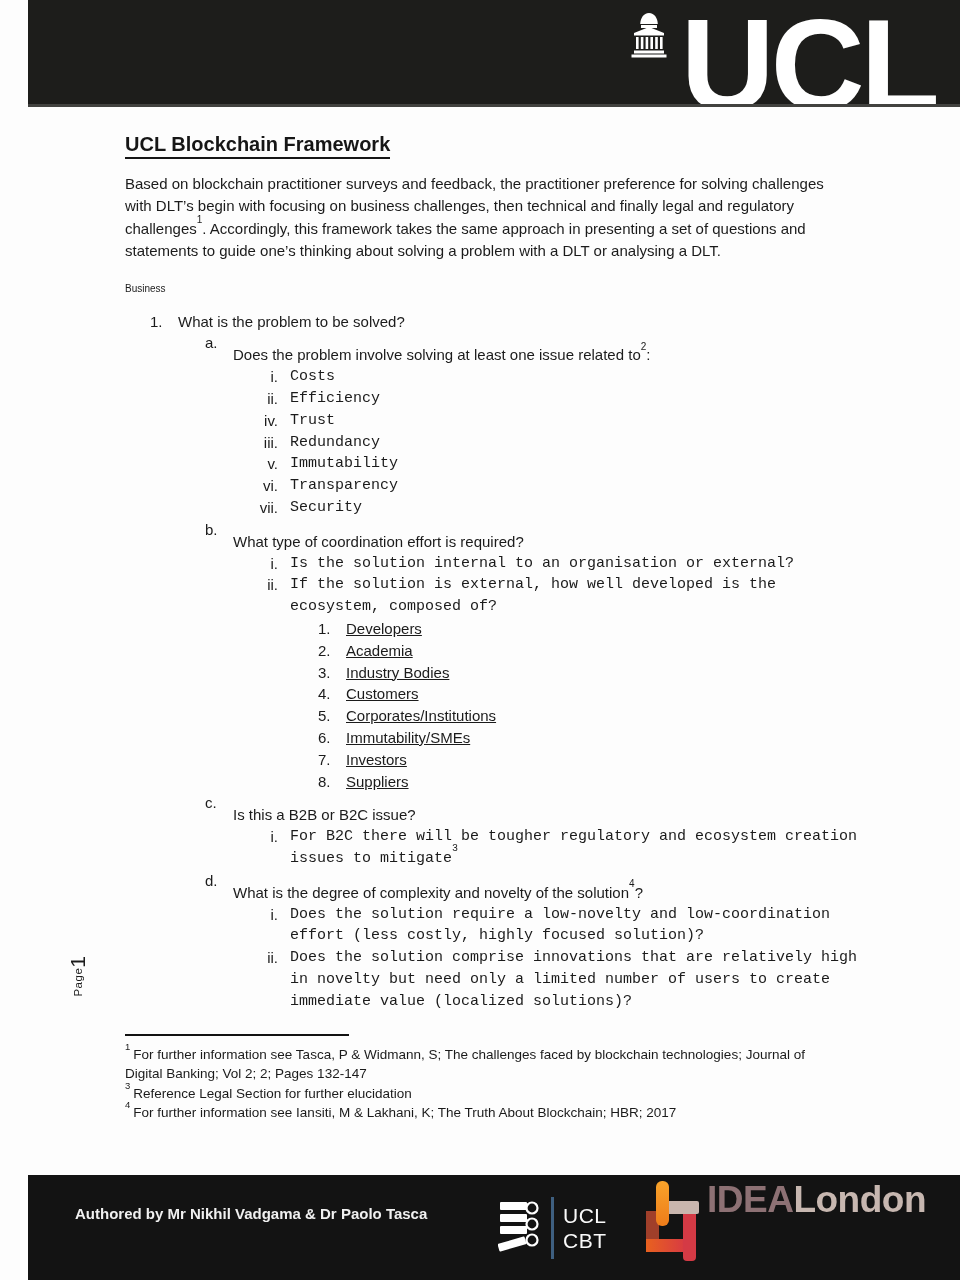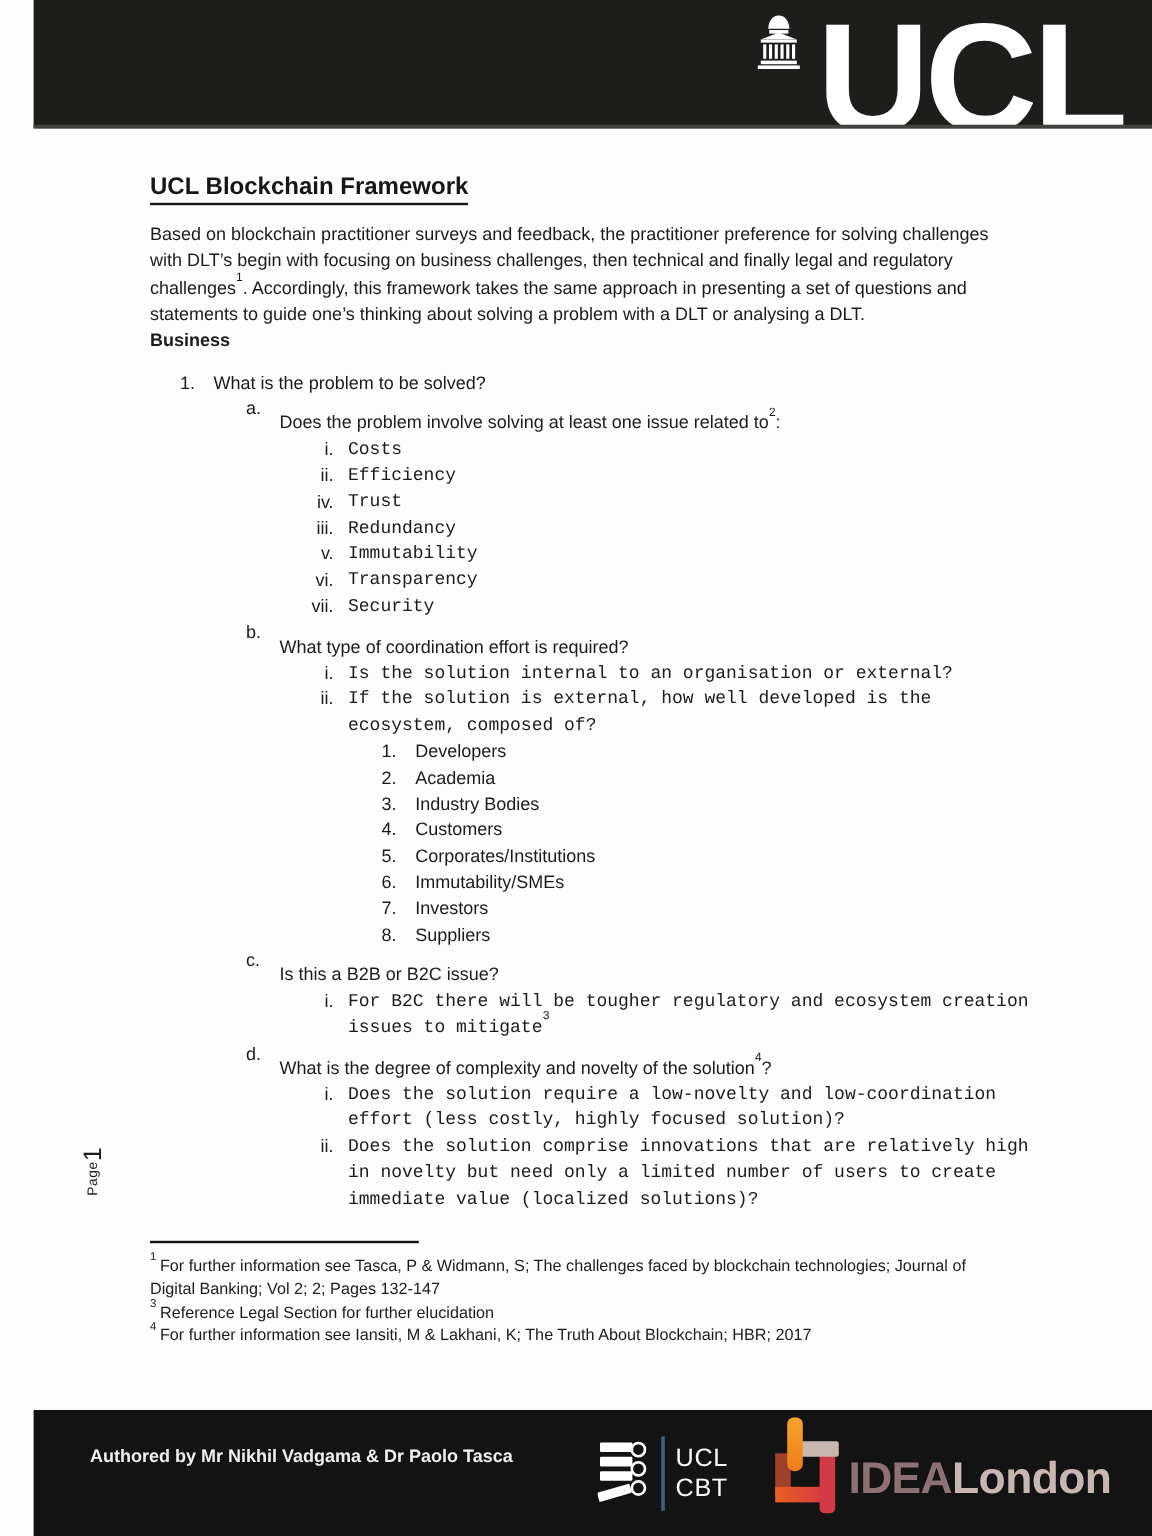--- a/index.html
+++ b/index.html
@@ -18,37 +18,37 @@
     background:#1d1d1b; border-bottom:3px solid #42423f; overflow:hidden;
   }
   .logo { position:absolute; top:0; right:24px; display:flex; align-items:flex-start; }
   .portico { margin-top:12px; margin-right:12px; }
   .ucl-word {
     font-size:130px; font-weight:bold; color:#ffffff;
     line-height:1.0; letter-spacing:-4px; margin-top:0px;
   }
 
   
-  main { position:absolute; top:119px; left:125px; width:745px; }
+  main { position:absolute; top:107px; left:125px; width:745px; }
   h1.title { margin-top:26px; font-size:20px; font-weight:bold; color:#161616; }
   h1.title span { border-bottom:2px solid #161616; padding-bottom:2px; }
   p.intro { margin-top:17px; width:717px; font-size:15px; line-height:22.4px; }
-  h2.biz { font-size:15px; font-weight:bold; }
+  h2.biz { margin-top:20px; font-size:10px; font-weight:normal; }
 
   .outline { margin-top:17px; font-size:15px; line-height:21.8px; }
   .row { display:flex; align-items:flex-start; }
   .m { flex:none; }
   .t { }
   .l1 > .m { margin-left:25px; width:28px; }
   .l2 > .m { margin-left:80px; width:28px; }
   .l2 > .t { max-width:612px;margin-top:12px; }
   .l3 > .m { margin-left:127px; width:26px; text-align:right; margin-right:12px; }
   .l3 > .t { max-width:575px;font-family:Liberation Mono, monospace; }
   .l4 > .m { margin-left:193px; width:28px; }
-  .l4 > .t { max-width:500px; }
+  .l4 > .t { max-width:500px;text-decoration:underline; }
 
   sup { font-size:10px; position:relative; top:-4.5px; line-height:0; }
 
   
   .fnblock { position:absolute; top:1034px; left:125px; width:714px; font-size:13.5px; line-height:19.3px; }
   .fnline { width:224px; height:2px; background:#121212; margin-bottom:9px; }
   .fn sup { font-size:9.5px; top:-3.5px; margin-right:3px; }
 
   
   .pagelabel { position:absolute; left:66px; top:956px; height:64px; }
@@ -57,21 +57,21 @@
     font-size:11.5px; color:#1b1b1b; letter-spacing:0.5px;
   }
   .pagelabel .num { font-size:21px; letter-spacing:0; }
 
   
   .footer { position:absolute; left:28px; right:0; top:1175px; bottom:0; background:#131313; }
   .copy { position:absolute; left:47px; top:26px; font-size:15px; font-weight:bold; color:#f0f0f0; line-height:25px; }
   .cbt { position:absolute; left:470px; top:10px; height:86px; display:flex; align-items:center; }
   .cbt .divider { width:3px; height:62px; background:#3e5f80; margin:0 9px 0 5px; }
   .cbt .txt { font-size:21px; line-height:25px; color:#fafafa; letter-spacing:0.5px; font-weight:normal; }
-  .idea { position:absolute; left:614px; top:6px; display:flex; align-items:flex-end; }
+  .idea { position:absolute; left:614px; top:6px; display:flex; align-items:flex-start; }
   .idea svg { margin-right:7px; }
   .idea .word { font-size:37px; font-weight:bold; letter-spacing:-0.5px; line-height:1; margin-bottom:13px; white-space:nowrap; }
   .idea .w1 { color:#8d7174; }
   .idea .w2 { color:#c7b7b0; }
 </style>
 </head>
 <body>
 
 <header class="banner">
   <div class="logo">

